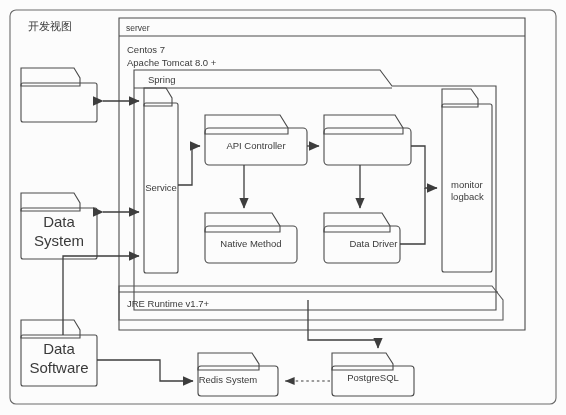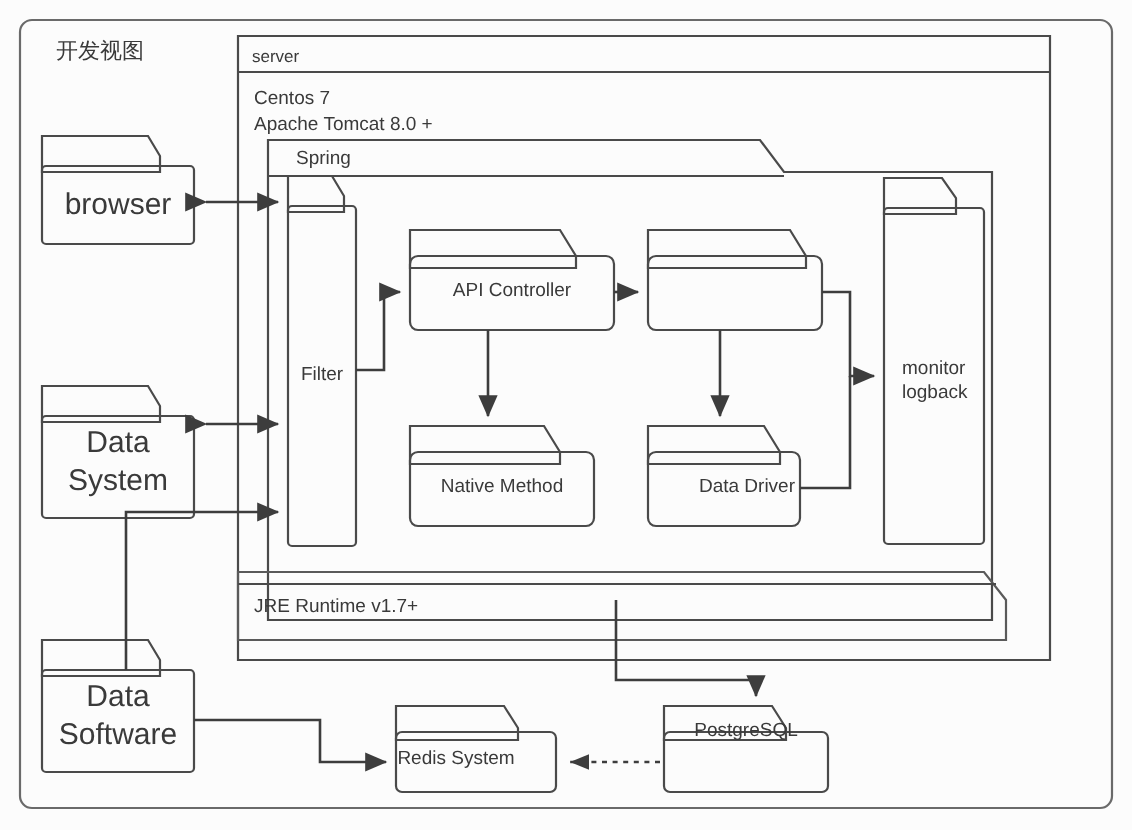--- a/index.html
+++ b/index.html
@@ -105,29 +105,28 @@
 
   <div class="lbl t-title" style="left:28px;top:19px;">开发视图</div>
 
   <div class="lbl t-sm" style="left:126px;top:23px;font-weight:normal;">server</div>
   <div class="lbl t-md" style="left:127px;top:44px;">Centos 7</div>
   <div class="lbl t-md" style="left:127px;top:57px;">Apache Tomcat 8.0 +</div>
 
   <div class="lbl t-md" style="left:148px;top:74px;">Spring</div>
   <div class="lbl t-md" style="left:127px;top:298px;">JRE Runtime v1.7+</div>
 
-  <div class="lbl t-lg ctr" style="left:21px;top:93px;width:76px;">browser</div>
   <div class="lbl t-lg ctr" style="left:21px;top:212px;width:76px;">Data
 System</div>
   <div class="lbl t-lg ctr" style="left:21px;top:339px;width:76px;">Data
 Software</div>
 
-  <div class="lbl t-md ctr" style="left:144px;top:182px;width:34px;">Filter</div>
+  <div class="lbl t-md ctr" style="left:144px;top:182px;width:34px;">Service</div>
   <div class="lbl t-md ctr" style="left:205px;top:140px;width:102px;">API Controller</div>
   <div class="lbl t-md ctr" style="left:205px;top:238px;width:92px;">Native Method</div>
   <div class="lbl t-md ctr" style="left:324px;top:238px;width:99px;">Data Driver</div>
   <div class="lbl t-md" style="left:451px;top:179px;">monitor
 logback</div>
 
   <div class="lbl t-md ctr" style="left:198px;top:374px;width:60px;">Redis System</div>
-  <div class="lbl t-md ctr" style="left:332px;top:360px;width:82px;">PostgreSQL</div>
+  <div class="lbl t-md ctr" style="left:332px;top:372px;width:82px;">PostgreSQL</div>
 
 </div>
 
 </body></html>

